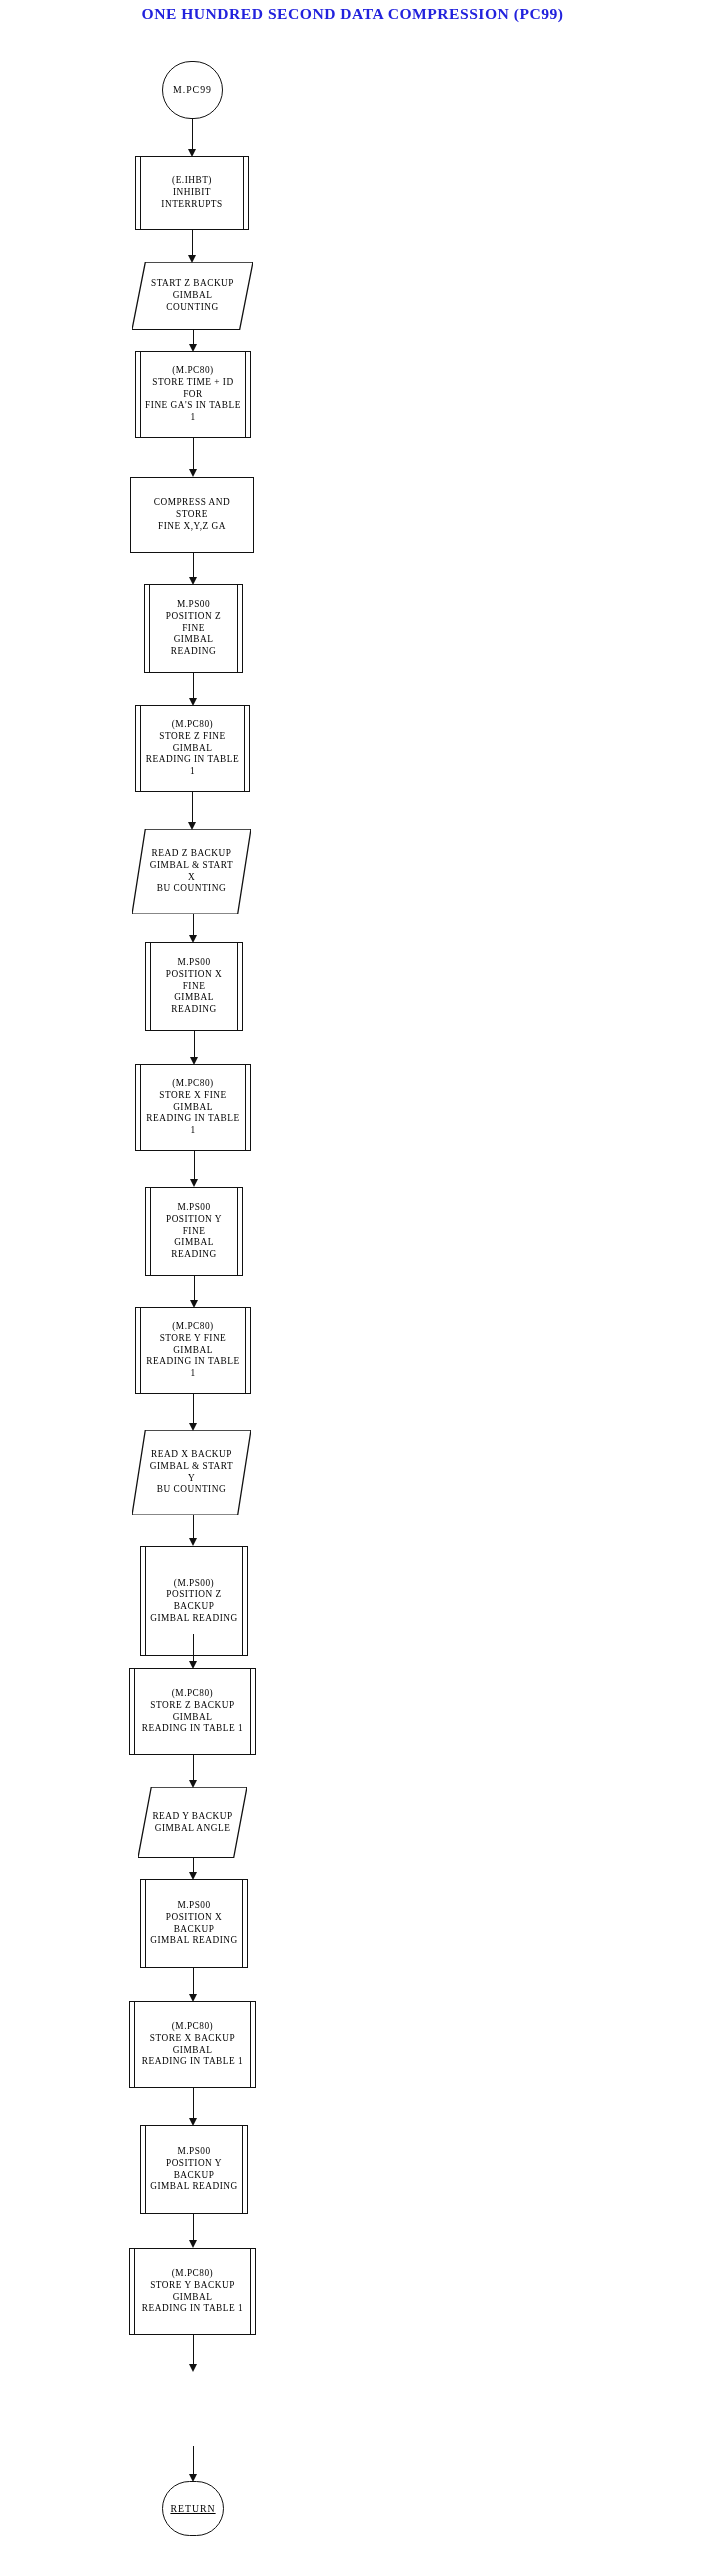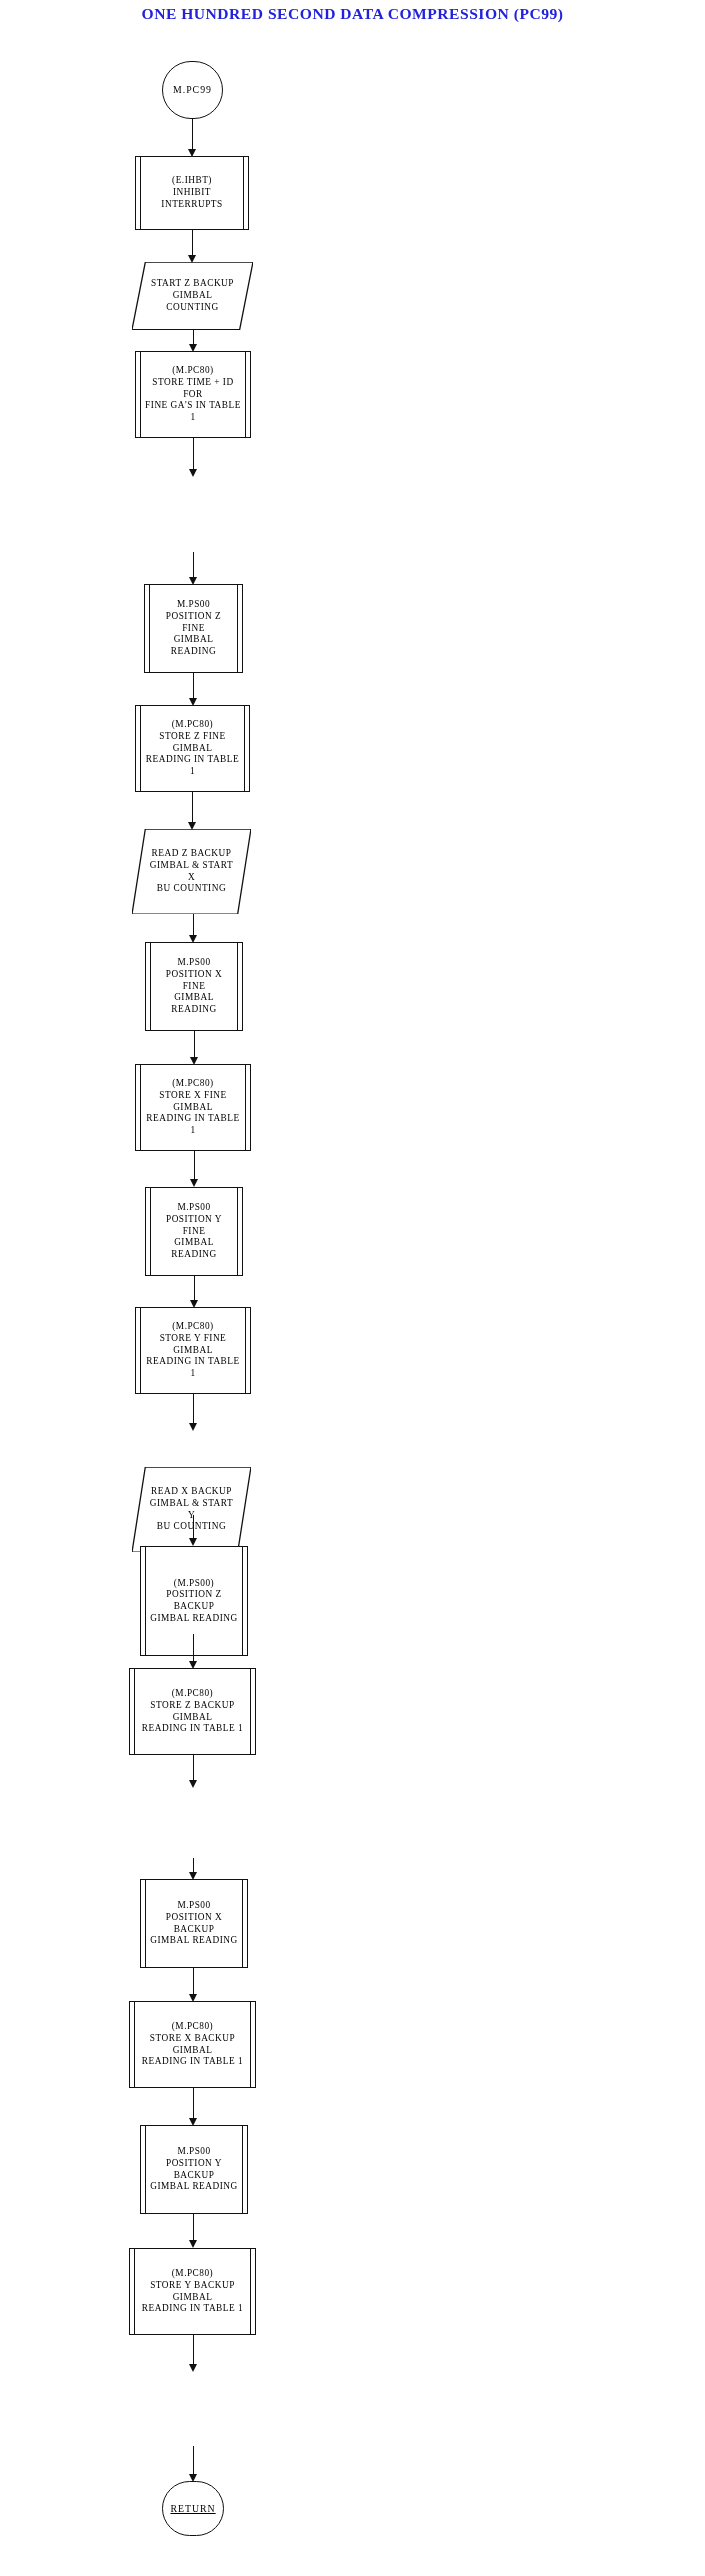--- a/index.html
+++ b/index.html
@@ -104,20 +104,22 @@
     <div class="node n-terminal" style="left: 162px; top: 61px; width: 61px; height: 58px;"><span style="position: relative; z-index: 2; padding: 0px 9px;">M.PC99</span></div>
     <div class="node n-sub" style="left: 135px; top: 156px; width: 114px; height: 74px;"><span style="position: relative; z-index: 2; padding: 0px 9px;">(E.IHBT)
 INHIBIT INTERRUPTS</span></div>
     <div class="node n-io" style="left: 132px; top: 262px; width: 121px; height: 68px;"><svg class="io-shape" viewBox="0 0 136 76.04625" preserveAspectRatio="none">
         <polygon points="15,0 136,0 121,76.04625 0,76.04625" fill="#ffffff" stroke="#111111" stroke-width="1.3" vector-effect="non-scaling-stroke"></polygon>
       </svg><div class="io-label">START Z BACKUP
 GIMBAL COUNTING</div></div>
     <div class="node n-sub" style="left: 135px; top: 351px; width: 116px; height: 87px;"><span style="position: relative; z-index: 2; padding: 0px 9px;">(M.PC80)
 STORE TIME + ID FOR
 FINE GA'S IN TABLE 1</span></div>
+    <div class="node n-process" style="left: 130px; top: 477px; width: 124px; height: 76px;"><span style="position: relative; z-index: 2; padding: 0px 9px;">COMPRESS AND STORE
+FINE X,Y,Z GA</span></div>
     <div class="node n-sub" style="left: 144px; top: 584px; width: 99px; height: 89px;"><span style="position: relative; z-index: 2; padding: 0px 9px;">M.PS00
 POSITION Z FINE
 GIMBAL READING</span></div>
     <div class="node n-sub" style="left: 135px; top: 705px; width: 115px; height: 87px;"><span style="position: relative; z-index: 2; padding: 0px 9px;">(M.PC80)
 STORE Z FINE GIMBAL
 READING IN TABLE 1</span></div>
     <div class="node n-io" style="left: 132px; top: 829px; width: 119px; height: 85px;"><svg class="io-shape" viewBox="0 0 134 95.96312499999999" preserveAspectRatio="none">
         <polygon points="15,0 134,0 119,95.96312499999999 0,95.96312499999999" fill="#ffffff" stroke="#111111" stroke-width="1.3" vector-effect="non-scaling-stroke"></polygon>
       </svg><div class="io-label">READ Z BACKUP
 GIMBAL &amp; START X
@@ -127,31 +129,35 @@
 GIMBAL READING</span></div>
     <div class="node n-sub" style="left: 135px; top: 1064px; width: 116px; height: 87px;"><span style="position: relative; z-index: 2; padding: 0px 9px;">(M.PC80)
 STORE X FINE GIMBAL
 READING IN TABLE 1</span></div>
     <div class="node n-sub" style="left: 145px; top: 1187px; width: 98px; height: 89px;"><span style="position: relative; z-index: 2; padding: 0px 9px;">M.PS00
 POSITION Y FINE
 GIMBAL READING</span></div>
     <div class="node n-sub" style="left: 135px; top: 1307px; width: 116px; height: 87px;"><span style="position: relative; z-index: 2; padding: 0px 9px;">(M.PC80)
 STORE Y FINE GIMBAL
 READING IN TABLE 1</span></div>
-    <div class="node n-io" style="left: 132px; top: 1430px; width: 119px; height: 85px; margin-top: 37px;"><svg class="io-shape" viewBox="0 0 134 95.96312499999999" preserveAspectRatio="none">
+    <div class="node n-io" style="left: 132px; top: 1430px; width: 119px; height: 85px;"><svg class="io-shape" viewBox="0 0 134 95.96312499999999" preserveAspectRatio="none">
         <polygon points="15,0 134,0 119,95.96312499999999 0,95.96312499999999" fill="#ffffff" stroke="#111111" stroke-width="1.3" vector-effect="non-scaling-stroke"></polygon>
       </svg><div class="io-label">READ X BACKUP
 GIMBAL &amp; START Y
 BU COUNTING</div></div>
     <div class="node n-sub" style="left: 140px; top: 1546px; width: 108px; height: 110px;"><span style="position: relative; z-index: 2; padding: 0px 9px;">(M.PS00)
 POSITION Z BACKUP
 GIMBAL READING</span></div>
     <div class="node n-sub" style="left: 129px; top: 1668px; width: 127px; height: 87px;"><span style="position: relative; z-index: 2; padding: 0px 9px;">(M.PC80)
 STORE Z BACKUP GIMBAL
 READING IN TABLE 1</span></div>
+    <div class="node n-io" style="left: 138px; top: 1787px; width: 109px; height: 71px;"><svg class="io-shape" viewBox="0 0 123 79.66749999999999" preserveAspectRatio="none">
+        <polygon points="15,0 123,0 108,79.66749999999999 0,79.66749999999999" fill="#ffffff" stroke="#111111" stroke-width="1.3" vector-effect="non-scaling-stroke"></polygon>
+      </svg><div class="io-label">READ Y BACKUP
+GIMBAL ANGLE</div></div>
     <div class="node n-sub" style="left: 140px; top: 1879px; width: 108px; height: 89px;"><span style="position: relative; z-index: 2; padding: 0px 9px;">M.PS00
 POSITION X BACKUP
 GIMBAL READING</span></div>
     <div class="node n-sub" style="left: 129px; top: 2001px; width: 127px; height: 87px;"><span style="position: relative; z-index: 2; padding: 0px 9px;">(M.PC80)
 STORE X BACKUP GIMBAL
 READING IN TABLE 1</span></div>
     <div class="node n-sub" style="left: 140px; top: 2125px; width: 108px; height: 89px;"><span style="position: relative; z-index: 2; padding: 0px 9px;">M.PS00
 POSITION Y BACKUP
 GIMBAL READING</span></div>
     <div class="node n-sub" style="left: 129px; top: 2248px; width: 127px; height: 87px;"><span style="position: relative; z-index: 2; padding: 0px 9px;">(M.PC80)

